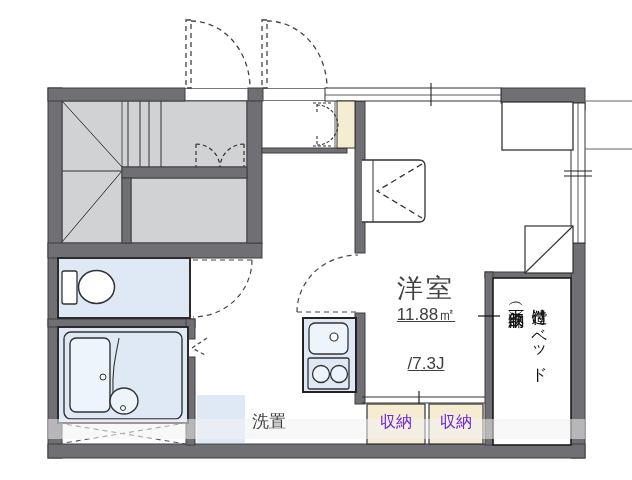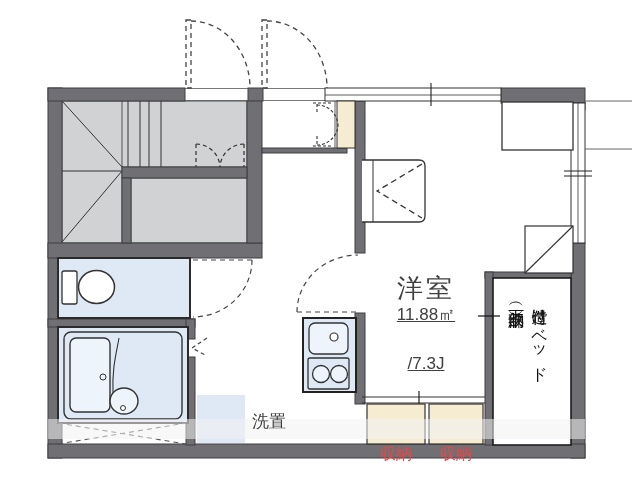--- a/index.html
+++ b/index.html
@@ -2,21 +2,21 @@
 <html><head>
 <meta charset="utf-8">
 <style>
   html,body{margin:0;padding:0;background:#ffffff;}
   #plan{position:relative;width:632px;height:480px;background:#ffffff;overflow:hidden;
         font-family:"Liberation Sans","DejaVu Sans",sans-serif;color:#1c1c1c;}
   #plan svg{position:absolute;left:0;top:0;}
   .lbl{position:absolute;text-align:center;white-space:nowrap;color:#404040;}
   .room-name{font-size:26px;letter-spacing:3px;}
   .room-area{font-size:17px;text-decoration:underline;}
-  .small-lbl{font-size:16px;color:#ef4444;margin-top:32px;}
+  .small-lbl{font-size:16px;color:#6d28d9;}
   .washer-lbl{font-size:17px;margin-left:48px;}
   .bed-note{position:absolute;writing-mode:vertical-rl;text-orientation:mixed;
             font-size:16px;line-height:1.45;letter-spacing:1px;color:#111;}
   .watermark-text{position:absolute;font-size:22px;color:#8e8e8e;letter-spacing:1px;
                   font-weight:400;}
   .wm-band{position:absolute;left:48px;top:419px;width:537px;height:20px;
            background:rgba(242,242,242,0.55);}
 </style>
 </head>
 <body>

